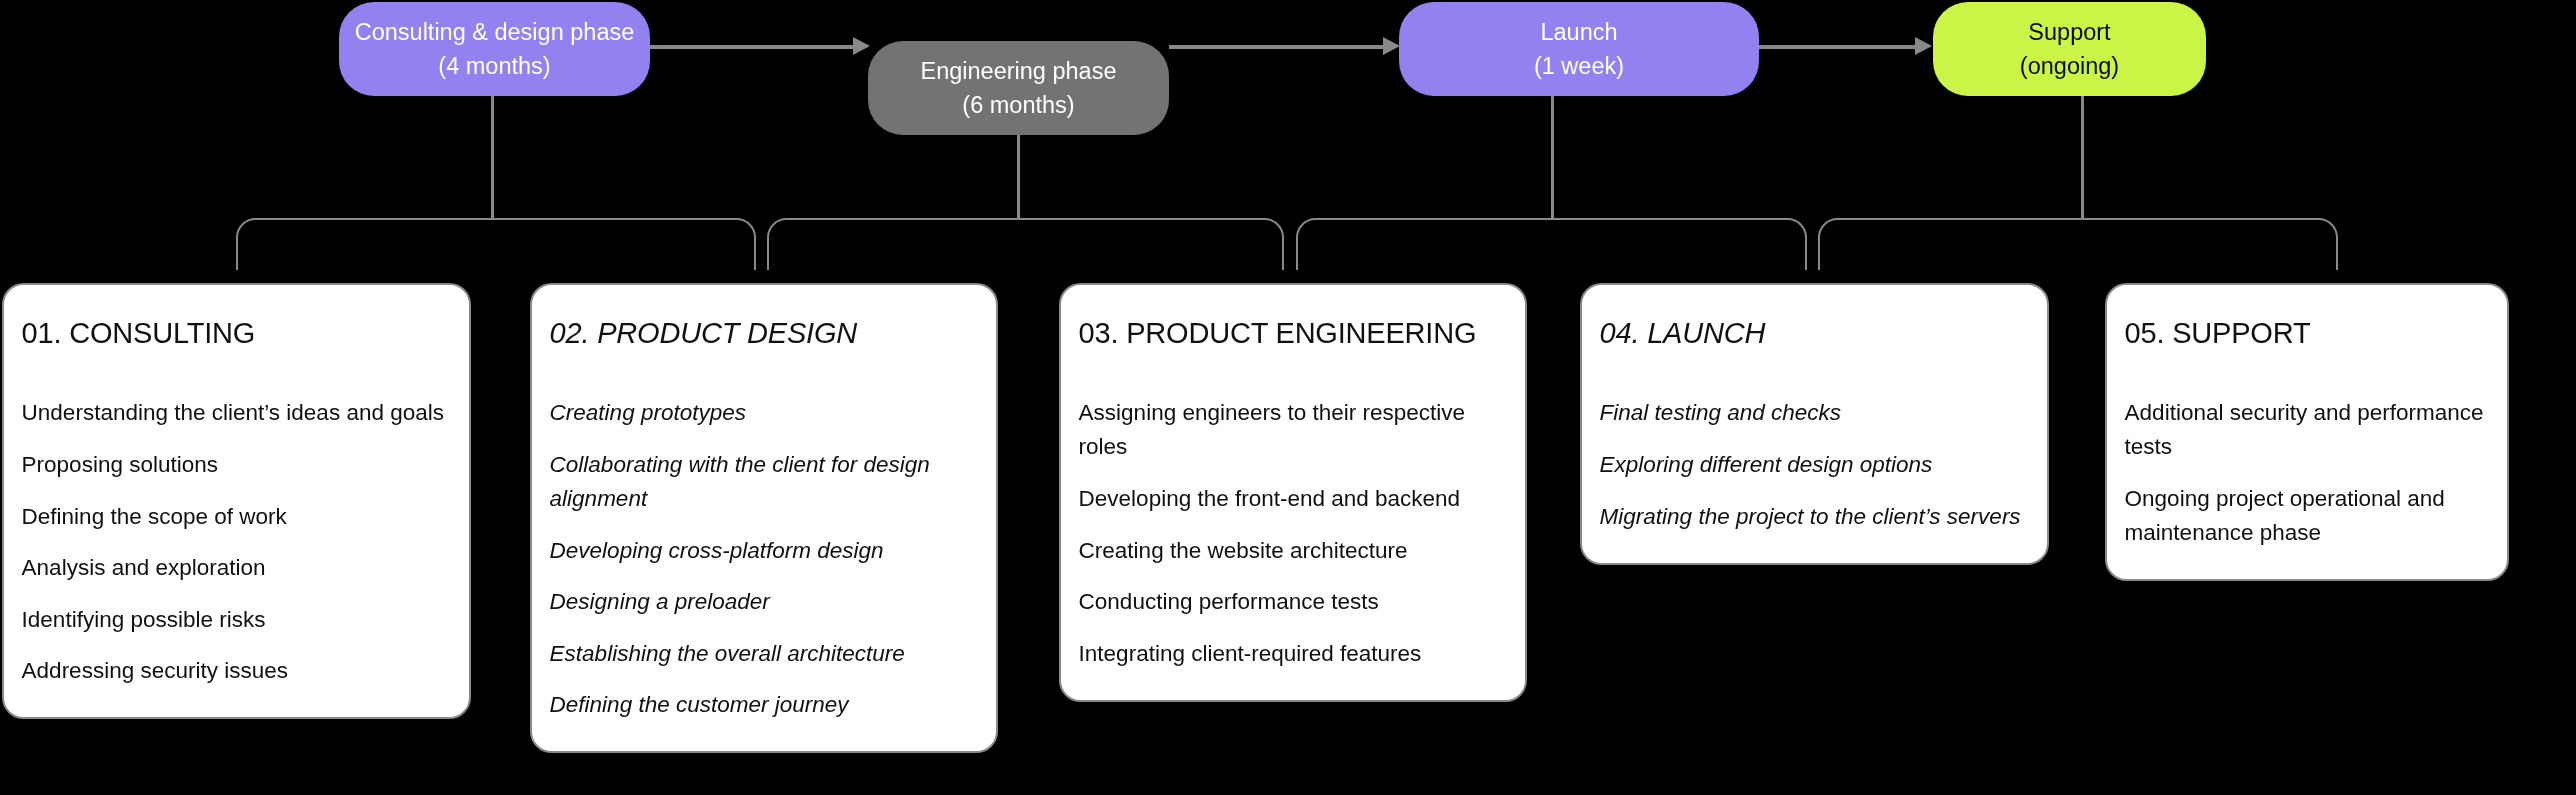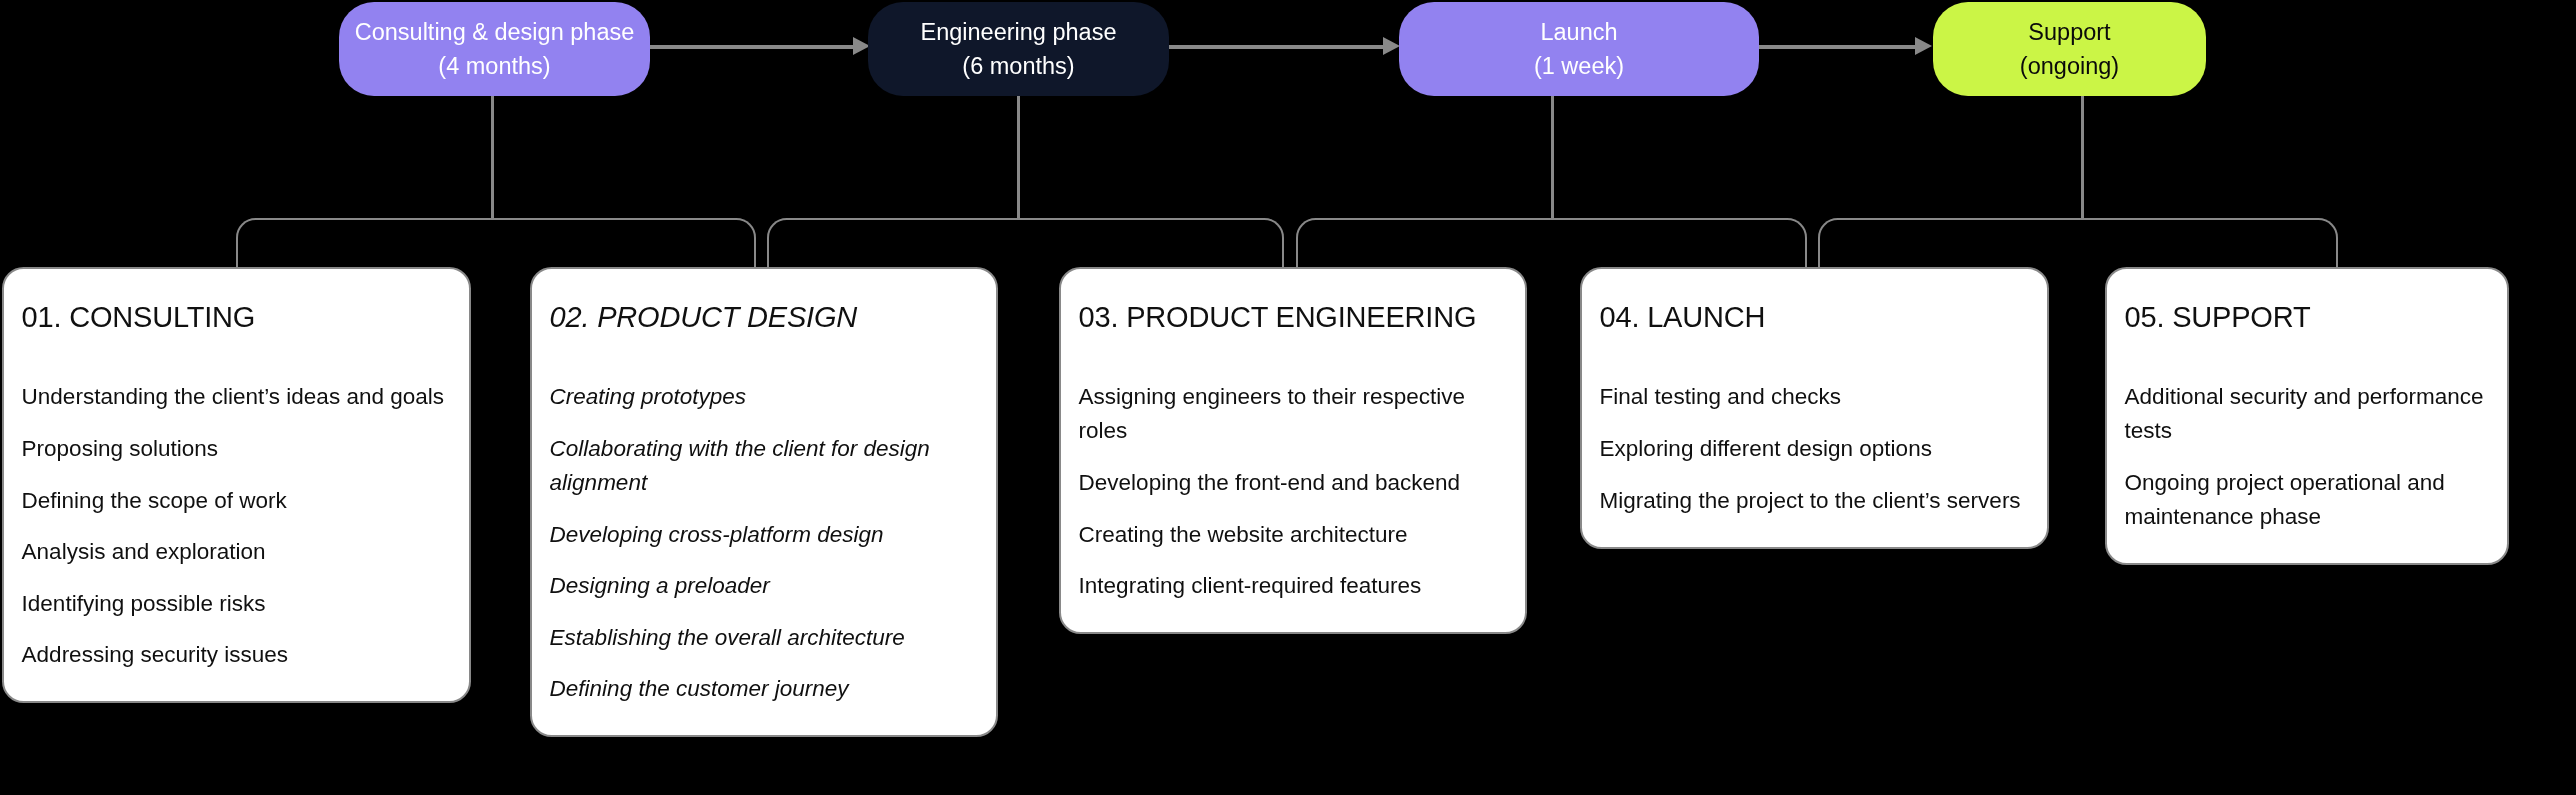--- a/index.html
+++ b/index.html
@@ -18,21 +18,21 @@
         border-top:9.8px solid transparent;border-bottom:9.8px solid transparent;}
 
   
   .stub{position:absolute;top:95px;height:124px;width:2.9px;}
 
   
   .bracket{position:absolute;top:218px;height:52px;box-sizing:border-box;
         border:2.9px solid #898989;border-bottom:none;border-radius:19.6px 19.6px 0 0;}
 
   
-  .card{position:absolute;top:267px;background:#fff;border:2.9px solid #898989;
+  .card{position:absolute;top:283px;background:#fff;border:2.9px solid #898989;
         border-radius:21.6px;box-sizing:border-box;padding:17.6px 17.6px 29px;color:#101010;}
   .card-title{font-size:29px;line-height:39px;margin:11.8px 0 43px 0;
         white-space:nowrap;letter-spacing:-0.2px;}
   .card-item{font-size:22.5px;line-height:34px;margin-bottom:17.6px;}
   .card-item:last-child{margin-bottom:0;}
 </style>
 </head>
 <body>
 
 <div class="canvas">
@@ -51,21 +51,21 @@
   <div class="harrow-head" style="left: 853px; border-left: 17.6px solid rgb(137, 137, 137);"></div>
   <div class="harrow-line" style="left: 1169px; width: 216px; background: rgb(137, 137, 137);"></div>
   <div class="harrow-head" style="left: 1383px; border-left: 17.6px solid rgb(137, 137, 137);"></div>
   <div class="harrow-line" style="left: 1705px; width: 213px; background: rgb(137, 137, 137);"></div>
   <div class="harrow-head" style="left: 1915px; border-left: 17.6px solid rgb(137, 137, 137);"></div>
 
   <div class="pill" style="left: 339px; width: 311px; background: rgb(146, 130, 240); color: rgb(255, 255, 255);">
     <div>Consulting &amp; design phase</div>
     <div>(4 months)</div>
   </div>
-  <div class="pill" style="left: 868px; width: 301px; background: #0f172a; color: rgb(255, 255, 255);">
+  <div class="pill" style="left: 868px; width: 301px; background: #737373; color: rgb(255, 255, 255); margin-top: 39px;">
     <div>Engineering phase</div>
     <div>(6 months)</div>
   </div>
   <div class="pill" style="left: 1399px; width: 360px; background: rgb(146, 130, 240); color: rgb(255, 255, 255);">
     <div>Launch</div>
     <div>(1 week)</div>
   </div>
   <div class="pill" style="left: 1933px; width: 273px; background: rgb(203, 245, 70); color: rgb(10, 10, 10);">
     <div>Support</div>
     <div>(ongoing)</div>
@@ -89,24 +89,25 @@
     <div class="card-item">Designing a preloader</div>
     <div class="card-item">Establishing the overall architecture</div>
     <div class="card-item">Defining the customer journey</div>
   </div>
 
   <div class="card" style="left:1059px;width:468px;">
     <div class="card-title">03. PRODUCT ENGINEERING</div>
     <div class="card-item">Assigning engineers to their respective roles</div>
     <div class="card-item">Developing the front-end and backend</div>
     <div class="card-item">Creating the website architecture</div>
+    <div class="card-item">Conducting performance tests</div>
     <div class="card-item">Integrating client-required features</div>
   </div>
 
-  <div class="card" style="left:1580px;width:469px;">
+  <div class="card" style="left:1580px;width:469px;font-style:italic;">
     <div class="card-title">04. LAUNCH</div>
     <div class="card-item">Final testing and checks</div>
     <div class="card-item">Exploring different design options</div>
     <div class="card-item">Migrating the project to the client’s servers</div>
   </div>
 
   <div class="card" style="left:2105px;width:404px;">
     <div class="card-title">05. SUPPORT</div>
     <div class="card-item">Additional security and performance tests</div>
     <div class="card-item">Ongoing project operational and maintenance phase</div>

